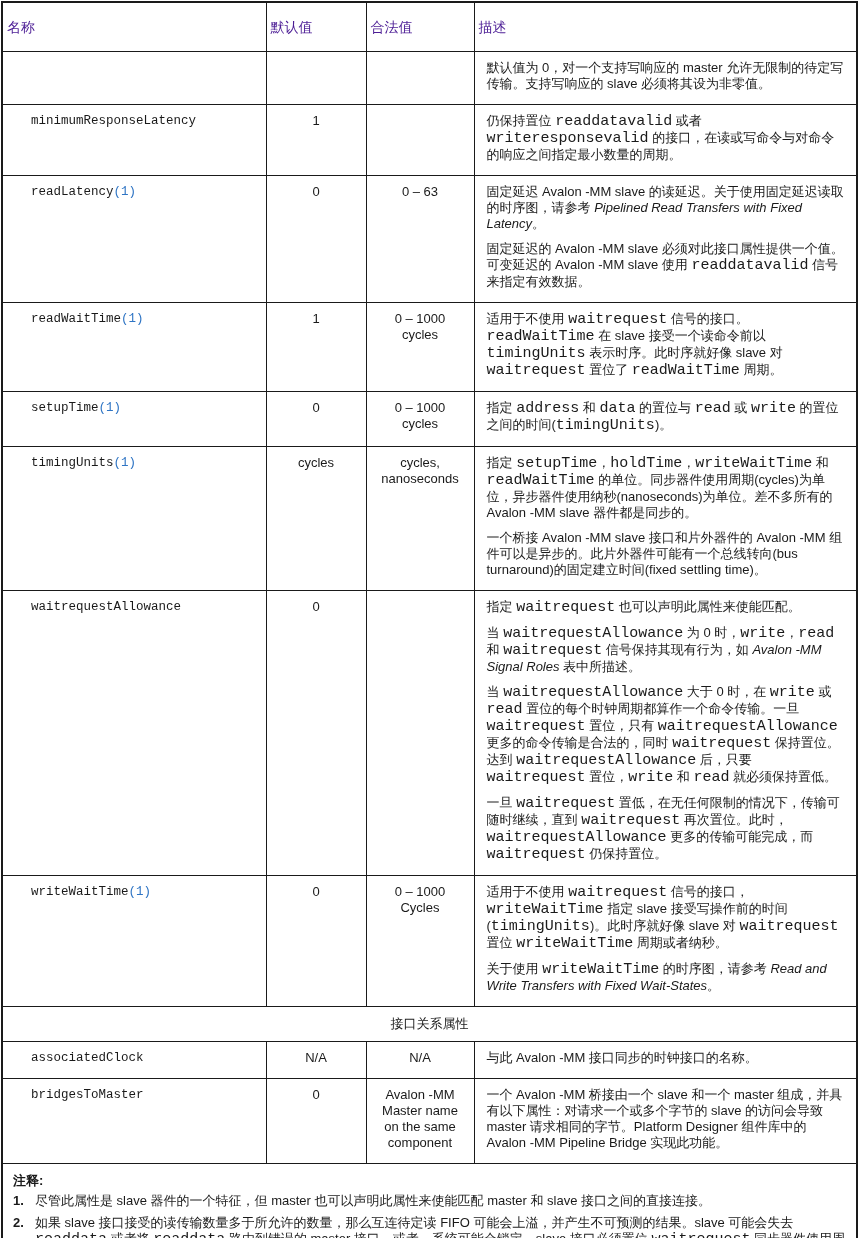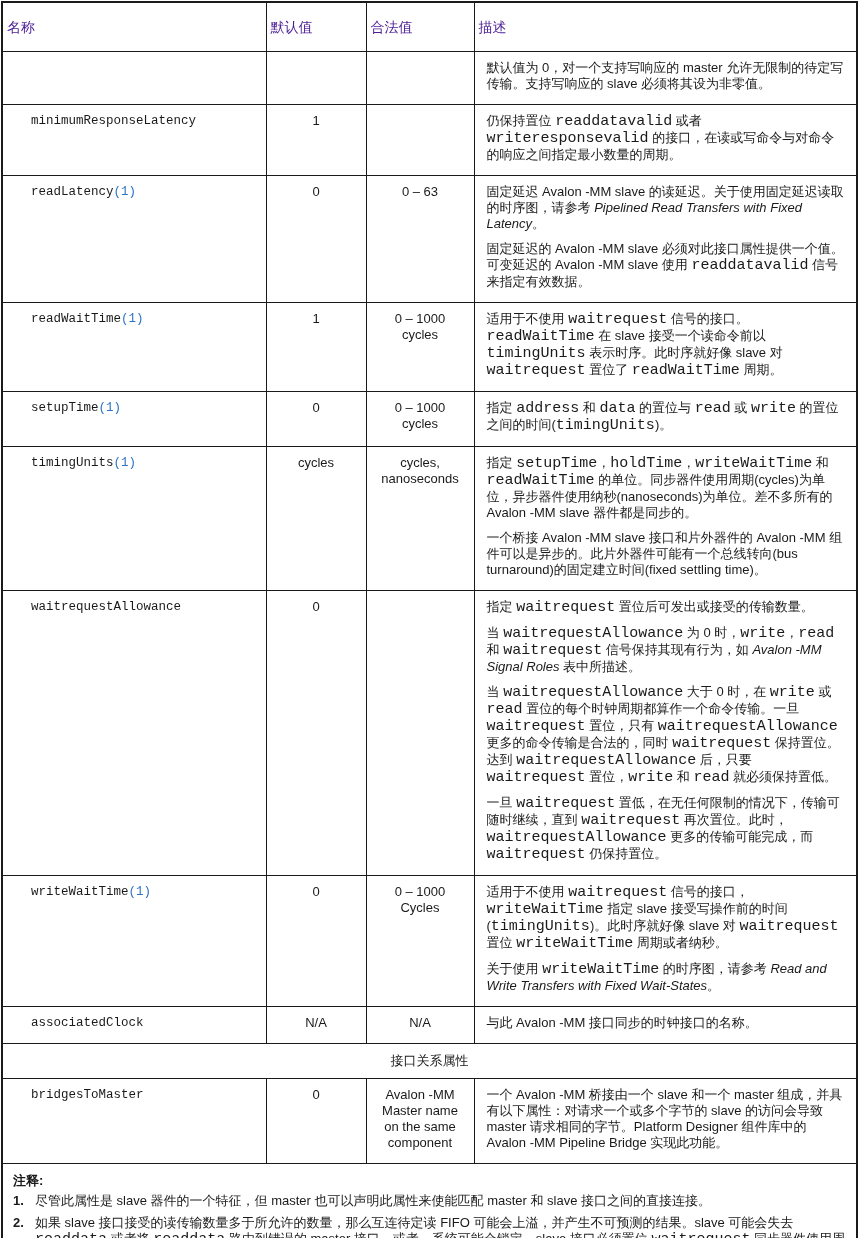--- a/index.html
+++ b/index.html
@@ -130,45 +130,45 @@
           <td class="c-desc desc">
             <p class="desc-p"><span class="run-t">指定 </span><span class="run-c">setupTime</span><span class="run-t">，</span><span class="run-c">holdTime</span><span class="run-t">，</span><span class="run-c">writeWaitTime</span><span class="run-t"> 和 </span><span class="run-c">readWaitTime</span><span class="run-t"> 的单位。同步器件使用周期(cycles)为单位，异步器件使用纳秒(nanoseconds)为单位。差不多所有的 Avalon -MM slave 器件都是同步的。</span></p>
             <p class="desc-p"><span class="run-t">一个桥接 Avalon -MM slave 接口和片外器件的 Avalon -MM 组件可以是异步的。此片外器件可能有一个总线转向(bus turnaround)的固定建立时间(fixed settling time)。</span></p>
           </td>
         </tr>
         <tr>
           <td class="c-name"><span>waitrequestAllowance</span></td>
           <td class="c-def">0</td>
           <td class="c-legal"></td>
           <td class="c-desc desc">
-            <p class="desc-p"><span class="run-t">指定 </span><span class="run-c">waitrequest</span><span class="run-t"> 置位后可发出或接受的传输数量。</span></p>
+            <p class="desc-p"><span class="run-t">指定 </span><span class="run-c">waitrequest</span><span class="run-t"> 也可以声明此属性来使能匹配。</span></p>
             <p class="desc-p"><span class="run-t">当 </span><span class="run-c">waitrequestAllowance</span><span class="run-t"> 为 0 时，</span><span class="run-c">write</span><span class="run-t">，</span><span class="run-c">read</span><span class="run-t"> 和 </span><span class="run-c">waitrequest</span><span class="run-t"> 信号保持其现有行为，如 </span><span class="run-i">Avalon -MM Signal Roles</span><span class="run-t"> 表中所描述。</span></p>
             <p class="desc-p"><span class="run-t">当 </span><span class="run-c">waitrequestAllowance</span><span class="run-t"> 大于 0 时，在 </span><span class="run-c">write</span><span class="run-t"> 或 </span><span class="run-c">read</span><span class="run-t"> 置位的每个时钟周期都算作一个命令传输。一旦 </span><span class="run-c">waitrequest</span><span class="run-t"> 置位，只有 </span><span class="run-c">waitrequestAllowance</span><span class="run-t"> 更多的命令传输是合法的，同时 </span><span class="run-c">waitrequest</span><span class="run-t"> 保持置位。达到 </span><span class="run-c">waitrequestAllowance</span><span class="run-t"> 后，只要 </span><span class="run-c">waitrequest</span><span class="run-t"> 置位，</span><span class="run-c">write</span><span class="run-t"> 和 </span><span class="run-c">read</span><span class="run-t"> 就必须保持置低。</span></p>
             <p class="desc-p"><span class="run-t">一旦 </span><span class="run-c">waitrequest</span><span class="run-t"> 置低，在无任何限制的情况下，传输可随时继续，直到 </span><span class="run-c">waitrequest</span><span class="run-t"> 再次置位。此时，</span><span class="run-c">waitrequestAllowance</span><span class="run-t"> 更多的传输可能完成，而 </span><span class="run-c">waitrequest</span><span class="run-t"> 仍保持置位。</span></p>
           </td>
         </tr>
         <tr>
           <td class="c-name"><span>writeWaitTime</span><span class="fn-link">(1)</span></td>
           <td class="c-def">0</td>
           <td class="c-legal">0 – 1000 Cycles</td>
           <td class="c-desc desc">
             <p class="desc-p"><span class="run-t">适用于不使用 </span><span class="run-c">waitrequest</span><span class="run-t"> 信号的接口，</span><span class="run-c">writeWaitTime</span><span class="run-t"> 指定 slave 接受写操作前的时间(</span><span class="run-c">timingUnits</span><span class="run-t">)。此时序就好像 slave 对 </span><span class="run-c">waitrequest</span><span class="run-t"> 置位 </span><span class="run-c">writeWaitTime</span><span class="run-t"> 周期或者纳秒。</span></p>
             <p class="desc-p"><span class="run-t">关于使用 </span><span class="run-c">writeWaitTime</span><span class="run-t"> 的时序图，请参考 </span><span class="run-i">Read and Write Transfers with Fixed Wait-States</span><span class="run-t">。</span></p>
           </td>
         </tr>
         <tr>
+          <td class="section-cell" colspan="4">接口关系属性</td>
+        </tr>
+        <tr>
           <td class="c-name"><span>associatedClock</span></td>
           <td class="c-def">N/A</td>
           <td class="c-legal">N/A</td>
           <td class="c-desc desc">
             <p class="desc-p"><span class="run-t">与此 Avalon -MM 接口同步的时钟接口的名称。</span></p>
           </td>
-        </tr>
-        <tr>
-          <td class="section-cell" colspan="4">接口关系属性</td>
         </tr>
         <tr>
           <td class="c-name"><span>bridgesToMaster</span></td>
           <td class="c-def">0</td>
           <td class="c-legal">Avalon -MM Master name on the same component</td>
           <td class="c-desc desc">
             <p class="desc-p"><span class="run-t">一个 Avalon -MM 桥接由一个 slave 和一个 master 组成，并具有以下属性：对请求一个或多个字节的 slave 的访问会导致 master 请求相同的字节。Platform Designer 组件库中的 Avalon -MM Pipeline Bridge 实现此功能。</span></p>
           </td>
         </tr>
         <tr>

